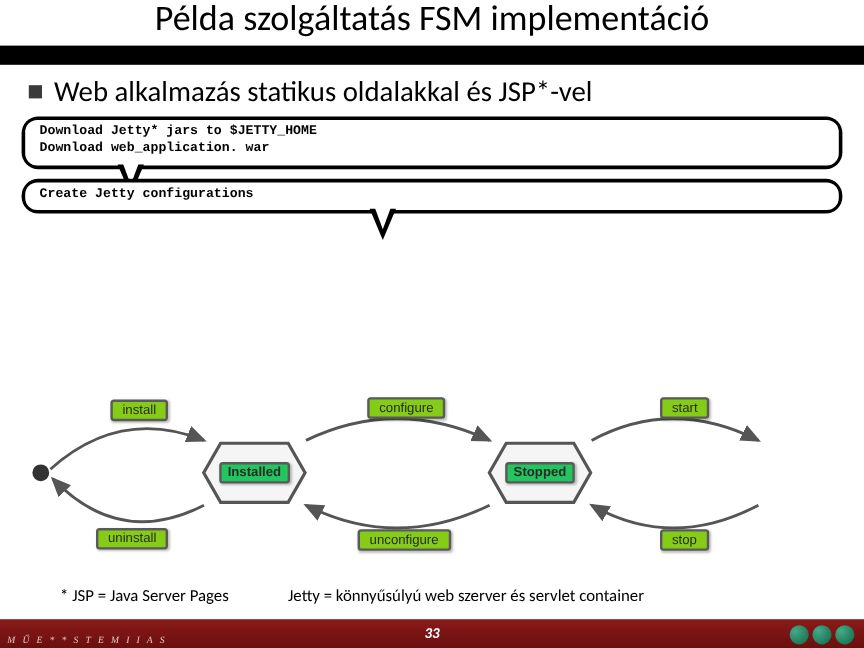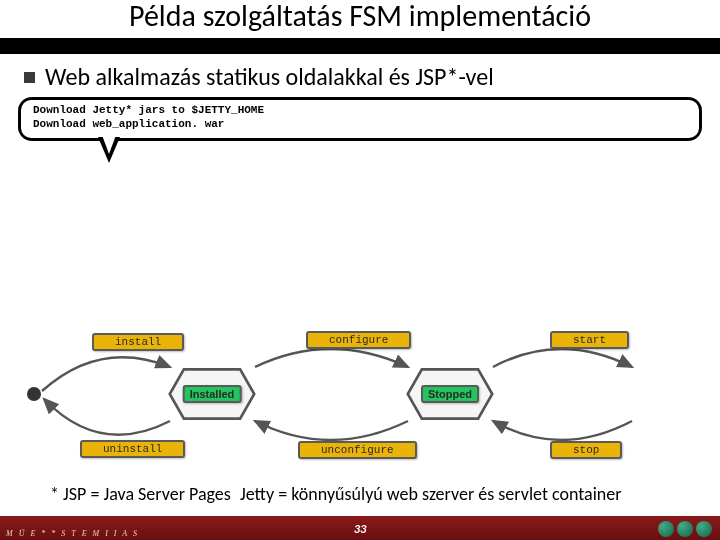--- a/index.html
+++ b/index.html
@@ -97,42 +97,42 @@
     border-radius: 3px;
     font-size: 11px;
     padding: 1px 5px;
     font-family: Arial, sans-serif;
     font-weight: bold;
     color: #2a2a2a;
     box-shadow: 1px 1px 2px rgba(0,0,0,.25);
   }
   .arrow-btn {
     position: absolute;
-    background: #eab308;
+    background: #84cc16;
     border: 2px solid #5a5a5a;
     border-radius: 3px;
     font-size: 11px;
-    padding: 1px 21px;
-    font-family: Liberation Mono, monospace;
+    padding: 1px 8px;
+    font-family: Liberation Sans, sans-serif;
     color: #2a2a2a;
     box-shadow: 1px 1px 2px rgba(0,0,0,.25);
   }
   .line {
     position: absolute;
     stroke: #555;
     stroke-width: 2.4;
     fill: none;
   }
   .arrowhead {
     fill: #555;
   }
   .footnote {
     position: absolute;
     bottom: 35px;
-    font-size: 18px;
+    font-size: 14px;
     color: #000;
   }
   .footer {
     position: absolute;
     bottom: 0;
     left: 0; right: 0;
     height: 24px;
     background: linear-gradient(#8b1a1a, #6a0f0f);
     font-style: italic;
   }
@@ -178,20 +178,25 @@
 
 <div class="speech-area">
 
   <div class="bubble">
     <div class="bubble-inner">Download Jetty* jars to $JETTY_HOME
 Download web_application. war</div>
     <div class="tail" style="bottom:-22px; left:80px;"></div>
     <div class="tail inner" style="bottom:-13px; left:84px;"></div>
   </div>
 
+  <div class="bubble">
+    <div class="bubble-inner">Create Jetty configurations</div>
+    <div class="tail" style="bottom:-22px; left:290px;"></div>
+    <div class="tail inner" style="bottom:-13px; left:294px;"></div>
+  </div>
 
 
 </div>
 
 <div class="diagram">
   <svg width="720" height="150" style="position:absolute;top:0;left:0">
 
     <circle cx="34" cy="75" r="7" fill="#333"></circle>
 
     <defs>

